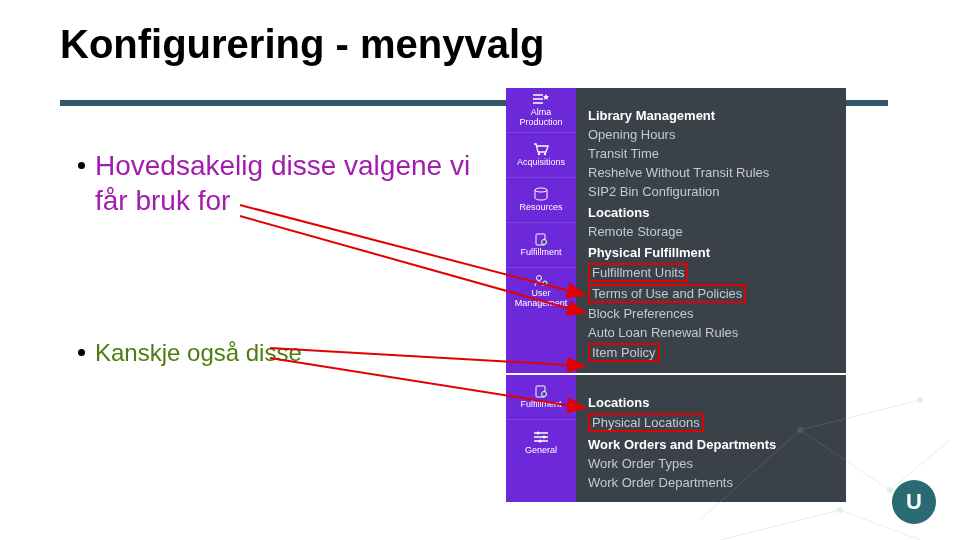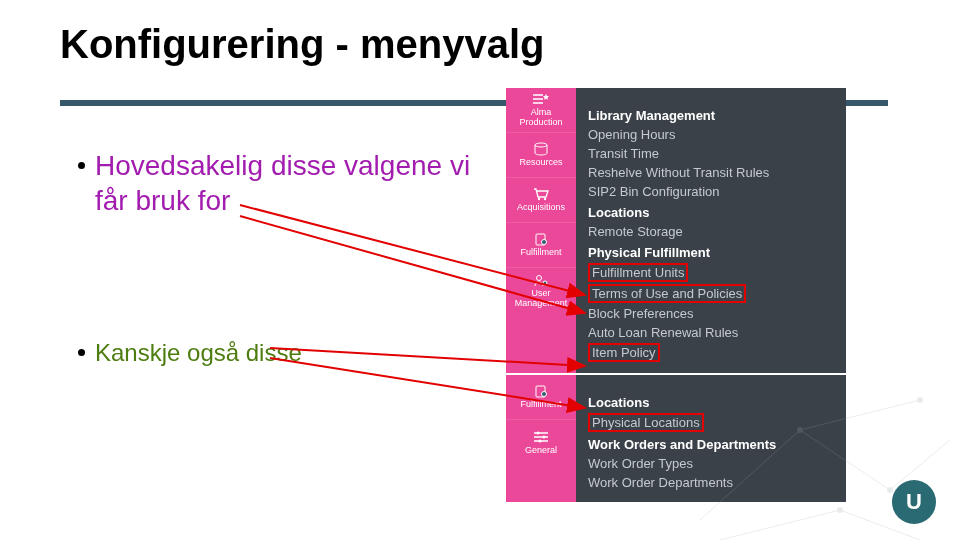--- a/index.html
+++ b/index.html
@@ -9,21 +9,21 @@
   .hr { position: absolute; left: 60px; top: 100px; width: 828px; height: 6px; background: #365669; }
   .bullet1 { position: absolute; left: 78px; top: 148px; font-size: 28px; color: #a21caf; line-height: 1.25; }
   .bullet2 { position: absolute; left: 78px; top: 338px; font-size: 24px; color: #4d7c0f; line-height: 1.25; }
   .bullet-dot { display: inline-block; width: 7px; height: 7px; background: #000; border-radius: 50%; vertical-align: middle; margin-right: 10px; margin-top: -4px; }
   .bullet-text { display: inline; }
   .bullet-line { display: block; padding-left: 17px; }
 
   
   .menu-wrap { position: absolute; left: 506px; top: 88px; width: 340px; }
   .menu-block { display: flex; margin-bottom: 2px; }
-  .icon-col { width: 70px; background: #ec4899; display: flex; flex-direction: column; }
+  .icon-col { width: 70px; background: #6d28d9; display: flex; flex-direction: column; }
   .icon-cell { height: 45px; display: flex; flex-direction: column; align-items: center; justify-content: center; color: #fff; font-size: 9px; line-height: 1.1; text-align: center; border-bottom: 1px solid rgba(255,255,255,0.12); }
   .icon-cell:last-child { border-bottom: none; text-align: right; }
   .icon-cell svg { margin-bottom: 2px; }
   .menu-col { flex: 1; background: #3b4148; color: #dfe3e6; padding: 8px 12px 10px 12px; font-size: 13px; }
   .menu-heading { font-weight: 600; color: #fff; margin-top: 4px; margin-bottom: 2px; font-size: 13px; }
   .menu-heading:first-child { margin-top: 12px; }
   .menu-item { padding: 2px 0; color: #c3cad0; font-size: 13px; position: relative; }
   .highlight-red { border: 2px solid #e20000; padding: 0 2px; margin: 1px 0; display: inline-block; }
 
   
@@ -56,32 +56,32 @@
         <div class="icon-cell">
           <svg width="18" height="14" viewBox="0 0 18 14">
               <path d="M1 3h10M1 7h10M1 11h10" stroke="#fff" stroke-width="1.5"></path>
               <path d="M14 2l1 2 2 .3-1.5 1.4.4 2L14 6.8 12.1 7.7l.4-2L11 4.3 13 4z" fill="#fff"></path>
             </svg>
           <span>Alma</span>
             <span>Production</span>
         </div>
         <div class="icon-cell">
           <svg width="18" height="14" viewBox="0 0 18 14">
-              <ellipse cx="9" cy="3" rx="6" ry="2" fill="none" stroke="#fff"></ellipse>
-              <path d="M3 3v8c0 1.1 2.7 2 6 2s6-.9 6-2V3" fill="none" stroke="#fff"></path>
-            </svg>
-          <span>Resources</span>
-        </div>
-        <div class="icon-cell">
-          <svg width="18" height="14" viewBox="0 0 18 14">
               <path d="M2 2h2l2 8h8l2-6H5" stroke="#fff" stroke-width="1.3" fill="none"></path>
               <circle cx="7" cy="12" r="1.2" fill="#fff"></circle>
               <circle cx="13" cy="12" r="1.2" fill="#fff"></circle>
             </svg>
           <span>Acquisitions</span>
+        </div>
+        <div class="icon-cell">
+          <svg width="18" height="14" viewBox="0 0 18 14">
+              <ellipse cx="9" cy="3" rx="6" ry="2" fill="none" stroke="#fff"></ellipse>
+              <path d="M3 3v8c0 1.1 2.7 2 6 2s6-.9 6-2V3" fill="none" stroke="#fff"></path>
+            </svg>
+          <span>Resources</span>
         </div>
         <div class="icon-cell">
           <svg width="18" height="14" viewBox="0 0 18 14">
               <rect x="4" y="2" width="9" height="11" rx="1" fill="none" stroke="#fff"></rect>
               <circle cx="12" cy="10" r="2.5" fill="#335c70" stroke="#fff"></circle>
             </svg>
           <span>Fulfillment</span>
         </div>
         <div class="icon-cell">
           <svg width="18" height="14" viewBox="0 0 18 14">

